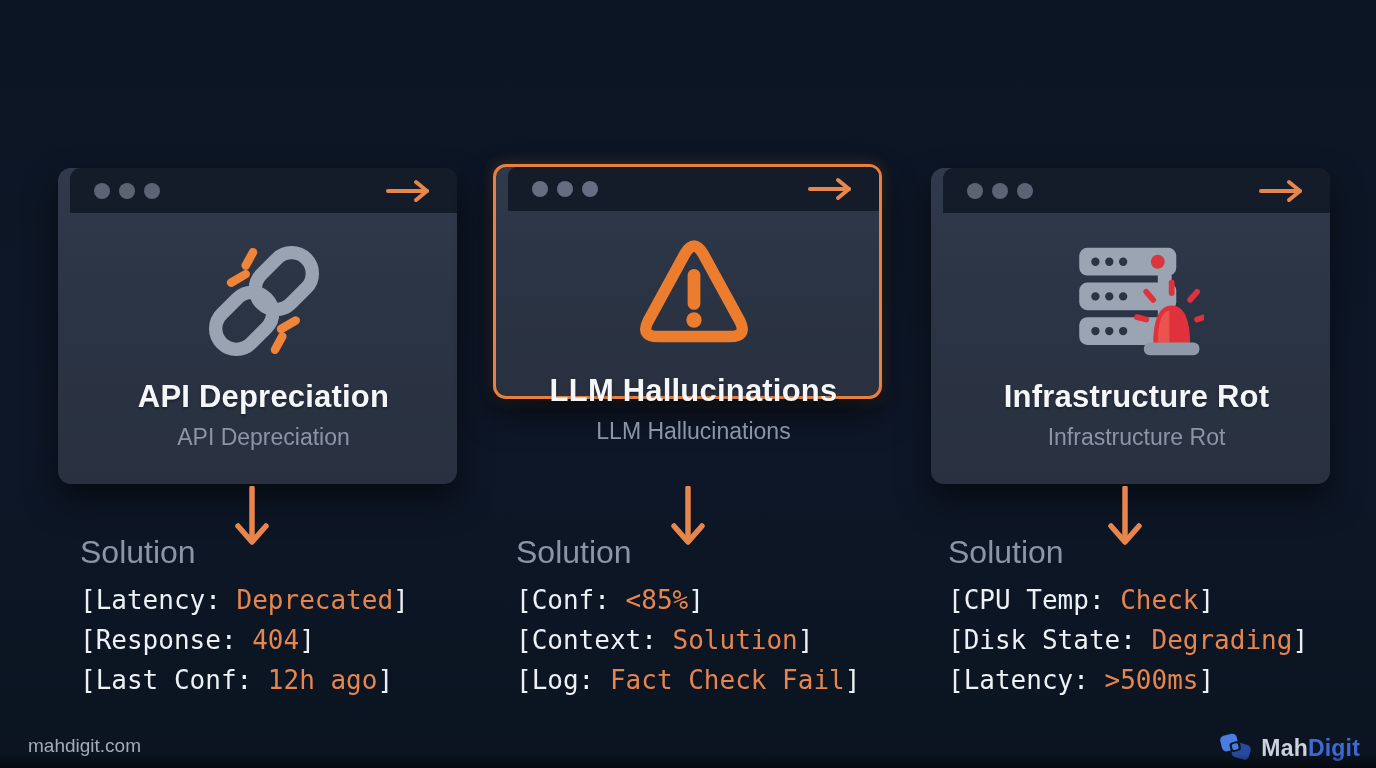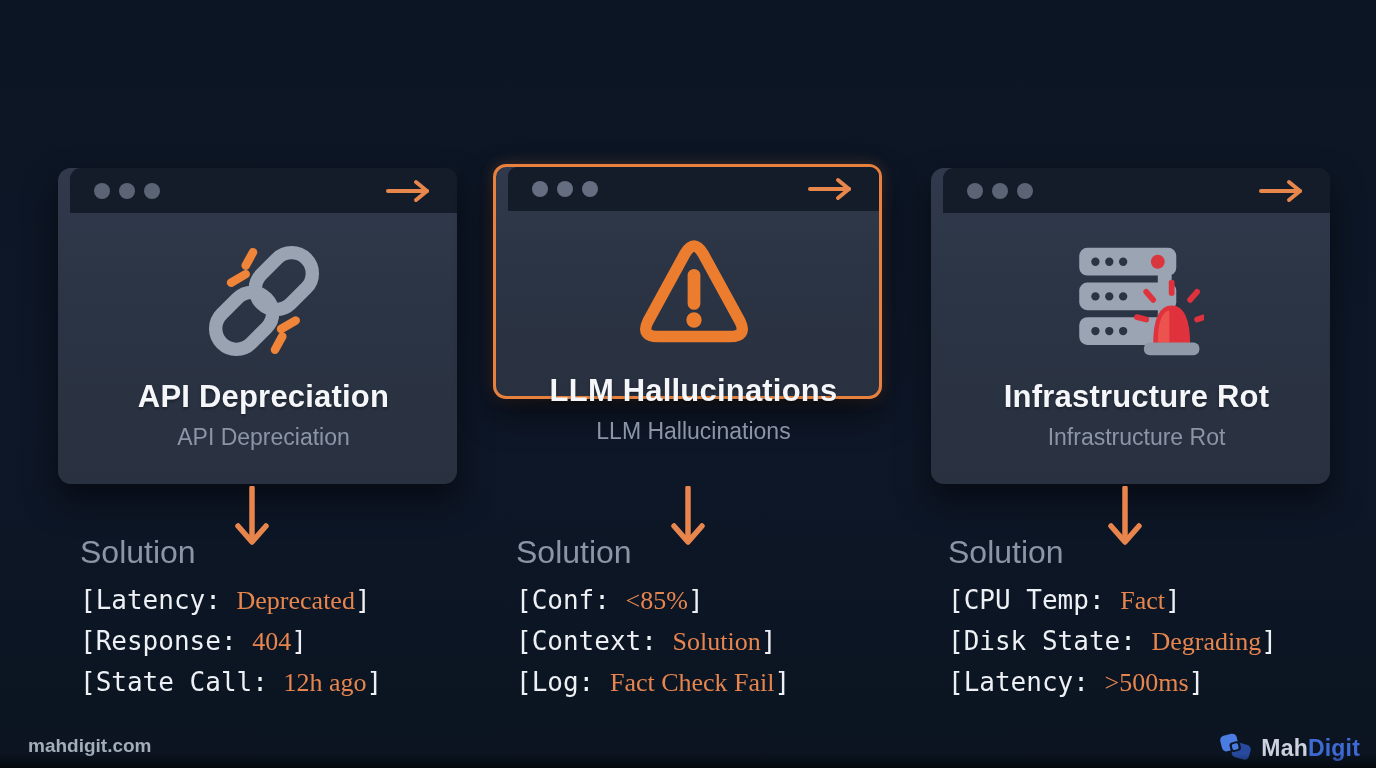--- a/index.html
+++ b/index.html
@@ -42,23 +42,23 @@
   .card-subtitle{margin-top:9px;font-size:23px;color:#8b95a6;}
   
   .down-arrow{position:absolute;top:486px;}
   
   .solution{position:absolute;top:534px;width:430px;}
   .solution-label{font-size:32px;color:#8b95a6;margin-bottom:9px;}
   .mono-line{
     font-family:"DejaVu Sans Mono", monospace;font-size:26px;line-height:40px;
     color:#edf0f4;white-space:pre;
   }
-  .mono-value{color:#e6854e;font-family:Liberation Serif, serif;}
-  
-  .watermark{position:absolute;left:28px;top:735px;font-size:19px;font-weight:700;color:#a3acba;}
+  .mono-value{color:#e6854e;}
+  
+  .watermark{position:absolute;left:28px;top:735px;font-size:19px;font-weight:400;color:#a3acba;}
   .brand{position:absolute;right:16px;top:732px;display:flex;align-items:center;gap:7px;}
   .brand-text{font-size:23px;font-weight:700;letter-spacing:.2px;}
   .brand-prefix{color:#ccd3de;}
   .brand-suffix{color:#3e6ad6;}
   .bottom-shade{position:absolute;left:0;bottom:0;width:100%;height:14px;
     background:linear-gradient(180deg,rgba(0,0,0,0),rgba(0,0,0,.55));}
 </style>
 </head>
 <body>
 
@@ -194,33 +194,33 @@
     <g stroke="#e8854c" stroke-width="5.5" fill="none" stroke-linecap="round" stroke-linejoin="round">
       <line x1="18" y1="2" x2="18" y2="52"></line>
         <polyline points="4,40 18,56 32,40"></polyline>
     </g>
   </svg>
 
   <div class="solution" style="left:80px">
     <div class="solution-label">Solution</div>
     <div class="mono-line"><span>[Latency: </span><span class="mono-value">Deprecated</span><span>]</span></div>
     <div class="mono-line"><span>[Response: </span><span class="mono-value">404</span><span>]</span></div>
-    <div class="mono-line"><span>[State Call: </span><span class="mono-value">12h ago</span><span>]</span></div>
+    <div class="mono-line"><span>[Last Conf: </span><span class="mono-value">12h ago</span><span>]</span></div>
   </div>
 
   <div class="solution" style="left:516px">
     <div class="solution-label">Solution</div>
     <div class="mono-line"><span>[Conf: </span><span class="mono-value">&lt;85%</span><span>]</span></div>
     <div class="mono-line"><span>[Context: </span><span class="mono-value">Solution</span><span>]</span></div>
     <div class="mono-line"><span>[Log: </span><span class="mono-value">Fact Check Fail</span><span>]</span></div>
   </div>
 
   <div class="solution" style="left:948px">
     <div class="solution-label">Solution</div>
-    <div class="mono-line"><span>[CPU Temp: </span><span class="mono-value">Fact</span><span>]</span></div>
+    <div class="mono-line"><span>[CPU Temp: </span><span class="mono-value">Check</span><span>]</span></div>
     <div class="mono-line"><span>[Disk State: </span><span class="mono-value">Degrading</span><span>]</span></div>
     <div class="mono-line"><span>[Latency: </span><span class="mono-value">&gt;500ms</span><span>]</span></div>
   </div>
 
   <div class="watermark">mahdigit.com</div>
 
   <div class="brand">
     <svg width="36" height="32" viewBox="0 0 40 36">
       <rect x="3" y="3" width="19" height="18" rx="5" fill="#4a7ce2" transform="rotate(-14 12 12)"></rect>
       <rect x="16" y="13" width="20" height="17" rx="5" fill="#274a9e" transform="rotate(16 26 21)"></rect>

